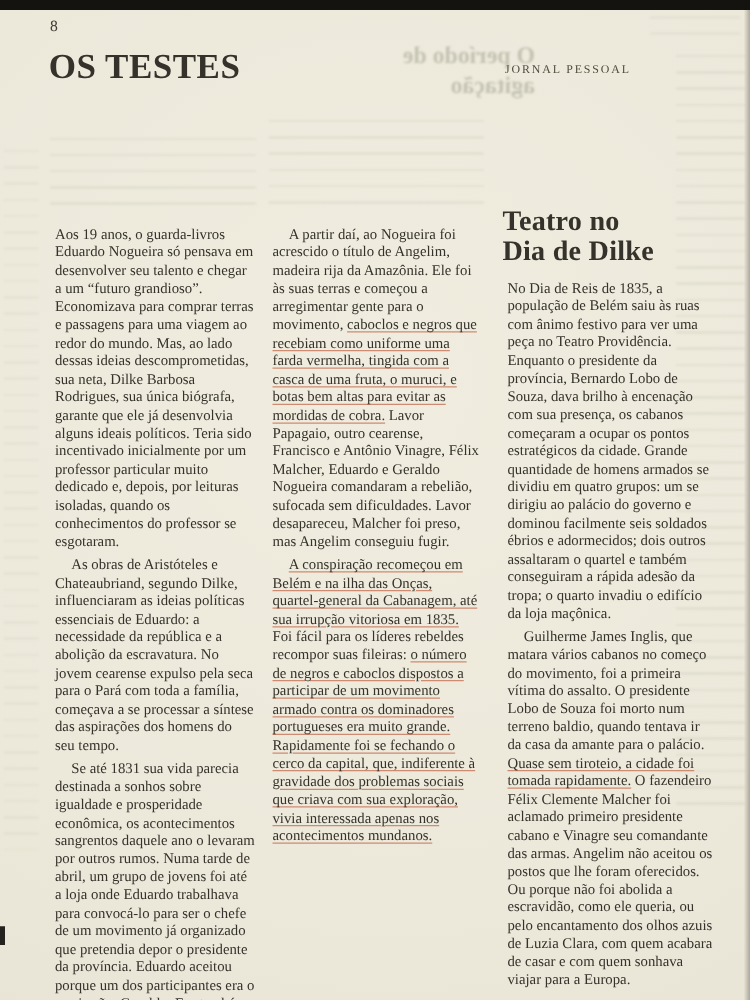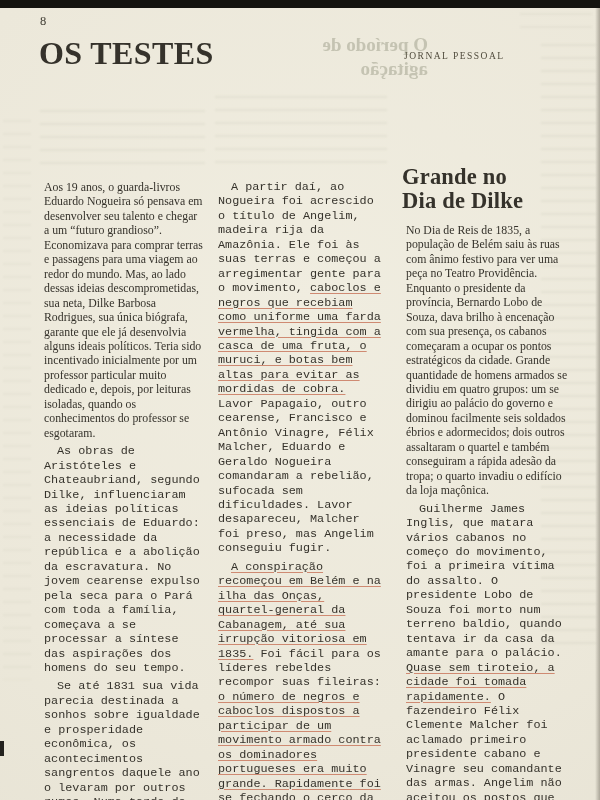--- a/index.html
+++ b/index.html
@@ -14,31 +14,31 @@
       radial-gradient(130% 95% at 52% 38%, #f0edE0 0%, #ece8da 55%, #e5e1d2 100%);
   }
   .topbar{position:absolute;top:0;left:0;right:0;height:8px;background:var(--bar,#14130f);}
   .right-edge{position:absolute;top:8px;right:0;width:5px;bottom:0;
     background:linear-gradient(to right, rgba(0,0,0,0), rgba(95,90,78,0.45));}
   .corner-mark{position:absolute;left:0;top:741px;width:4px;height:15px;background:#23221e;}
   .pagenum{position:absolute;left:40px;top:14px;font-size:12.5px;color:#3f3c33;}
   .masthead{position:absolute;left:404px;top:19px;font-size:9.5px;letter-spacing:1.5px;color:#514c3d;margin-top:32px;}
   .title{
     position:absolute;left:39px;top:38px;width:220px;margin:0;
-    font-size:32px;line-height:31px;font-weight:600;letter-spacing:0.4px;
+    font-size:28px;line-height:31px;font-weight:600;letter-spacing:0.4px;
     color:var(--ink,#2f2c25);
   }
   .title span{display:block;}
   .col{
     position:absolute;
     font-size:11.8px;line-height:14.45px;color:var(--ink,#35322b);
     text-align:left;hyphens:auto;
   }
   .col p{margin:4px;}
-  .p-indent{text-indent:13px;font-family:Liberation Mono, monospace;}
+  .p-indent{text-indent:13px;}
   .col1{left:40px;top:176px;width:168px;}
   .col2{left:214px;top:176px;width:175px;}
   .col3{left:402px;top:165px;width:175px;}
   .subhead{
     margin:0 0 10px 0;font-weight:600;
     font-size:22.5px;line-height:24px;color:var(--ink,#2f2c25);letter-spacing:0.2px;
   }
   .subhead span{display:block;}
   .u{
     text-decoration:underline;
@@ -100,20 +100,20 @@
     <p class="p-indent"><span>Se até 1831 sua vida parecia destinada a sonhos sobre igualdade e prosperidade econômica, os acontecimentos sangrentos daquele ano o levaram por outros rumos. Numa tarde de abril, um grupo de jovens foi até a loja onde Eduardo trabalhava para convocá-lo para ser o chefe de um movimento já organizado que pretendia depor o presidente da província. Eduardo aceitou porque um dos participantes era o seu irmão, Geraldo. Era também uma boa oportunidade de</span></p>
   </div>
 
   <div class="col col2">
     <p class="p-indent"><span>A partir daí, ao Nogueira foi acrescido o título de Angelim, madeira rija da Amazônia. Ele foi às suas terras e começou a arregimentar gente para o movimento, </span><span class="u">caboclos e negros que recebiam como uniforme uma farda vermelha, tingida com a casca de uma fruta, o muruci, e botas bem altas para evitar as mordidas de cobra.</span><span> Lavor Papagaio, outro cearense, Francisco e Antônio Vinagre, Félix Malcher, Eduardo e Geraldo Nogueira comandaram a rebelião, sufocada sem dificuldades. Lavor desapareceu, Malcher foi preso, mas Angelim conseguiu fugir.</span></p>
     <p class="p-indent"><span class="u">A conspiração recomeçou em Belém e na ilha das Onças, quartel-general da Cabanagem, até sua irrupção vitoriosa em 1835.</span><span> Foi fácil para os líderes rebeldes recompor suas fileiras: </span><span class="u">o número de negros e caboclos dispostos a participar de um movimento armado contra os dominadores portugueses era muito grande. Rapidamente foi se fechando o cerco da capital, que, indiferente à gravidade dos problemas sociais que criava com sua exploração, vivia interessada apenas nos acontecimentos mundanos.</span></p>
   </div>
 
   <div class="col col3">
     <h2 class="subhead">
-      <span>Grande no</span>
+      <span>Teatro no</span>
       <span>Dia de Dilke</span>
     </h2>
     <p><span>No Dia de Reis de 1835, a população de Belém saiu às ruas com ânimo festivo para ver uma peça no Teatro Providência. Enquanto o presidente da província, Bernardo Lobo de Souza, dava brilho à encenação com sua presença, os cabanos começaram a ocupar os pontos estratégicos da cidade. Grande quantidade de homens armados se dividiu em quatro grupos: um se dirigiu ao palácio do governo e dominou facilmente seis soldados ébrios e adormecidos; dois outros assaltaram o quartel e também conseguiram a rápida adesão da tropa; o quarto invadiu o edifício da loja maçônica.</span></p>
     <p class="p-indent"><span>Guilherme James Inglis, que matara vários cabanos no começo do movimento, foi a primeira vítima do assalto. O presidente Lobo de Souza foi morto num terreno baldio, quando tentava ir da casa da amante para o palácio. </span><span class="u">Quase sem tiroteio, a cidade foi tomada rapidamente.</span><span> O fazendeiro Félix Clemente Malcher foi aclamado primeiro presidente cabano e Vinagre seu comandante das armas. Angelim não aceitou os postos que lhe foram oferecidos. Ou porque não foi abolida a escravidão, como ele queria, ou pelo encantamento dos olhos azuis de Luzia Clara, com quem acabara de casar e com quem sonhava viajar para a Europa.</span></p>
   </div>
 
 </div>
 
 </body></html>

